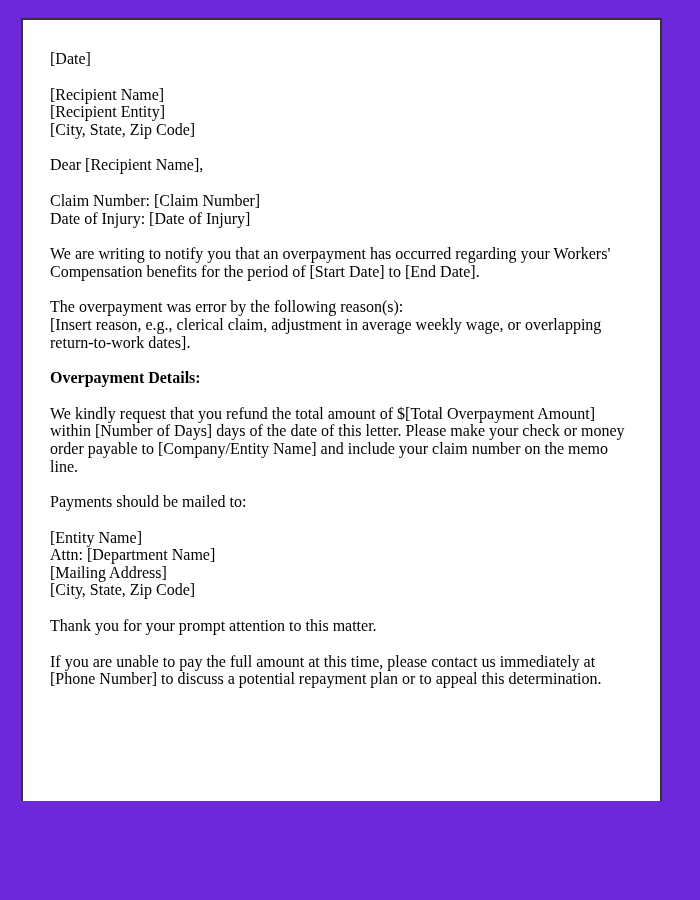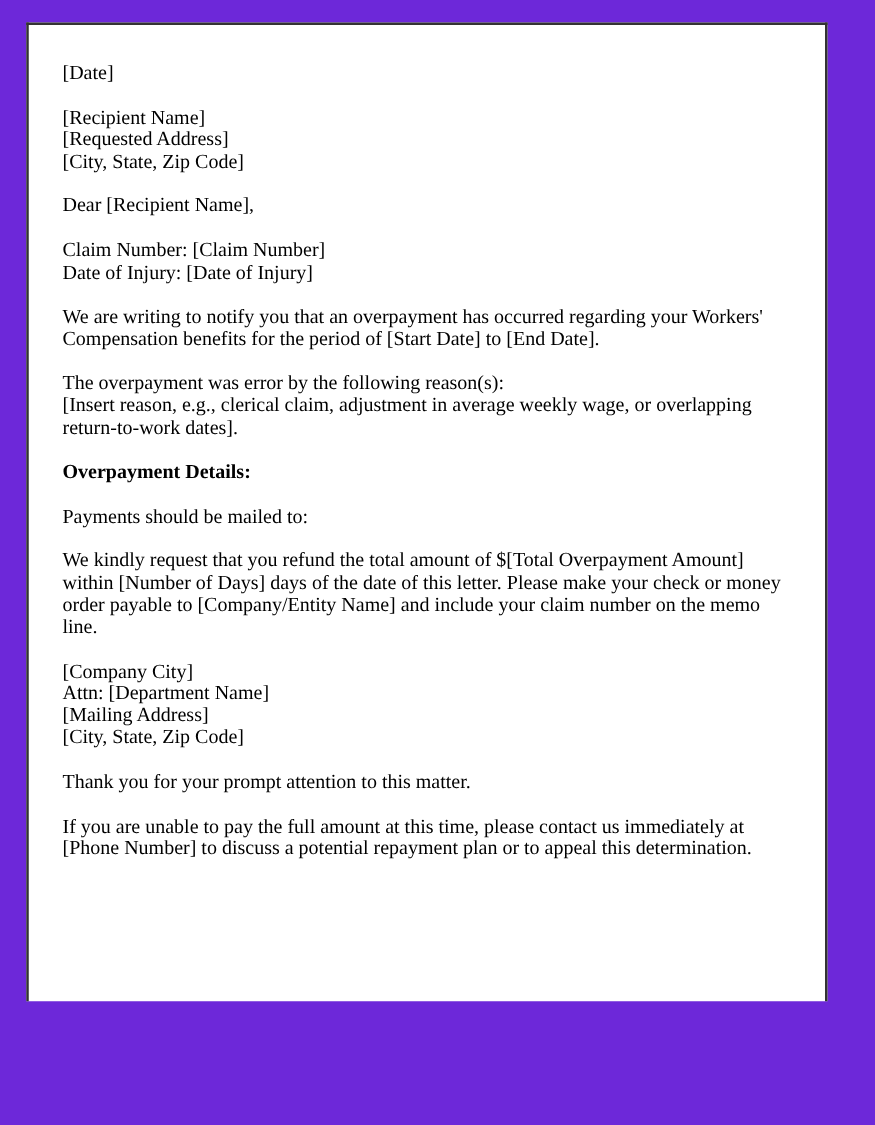--- a/index.html
+++ b/index.html
@@ -47,42 +47,42 @@
 </style>
 </head>
 <body>
 
 <div class="page">
   <div class="letter-box">
 
     <p>[Date]</p>
 
     <p><span>[Recipient Name]</span><br>
-      <span>[Requested Address]</span><br>
+      <span>[Recipient Entity]</span><br>
       <span>[City, State, Zip Code]</span></p>
 
 
     <p>Dear [Recipient Name],</p>
 
     <p><span>Claim Number: [Claim Number]</span><br>
       <span>Date of Injury: [Date of Injury]</span></p>
 
     <p>We are writing to notify you that an overpayment has occurred regarding your Workers' Compensation benefits for the period of [Start Date] to [End Date].</p>
 
     <p><span>The overpayment was error by the following reason(s):</span><br>
       <span>[Insert reason, e.g., clerical claim, adjustment in average weekly wage, or overlapping return-to-work dates].</span></p>
 
     <p class="bold">Overpayment Details:</p>
 
 
+    <p>We kindly request that you refund the total amount of $[Total Overpayment Amount] within [Number of Days] days of the date of this letter. Please make your check or money order payable to [Company/Entity Name] and include your claim number on the memo line.</p>
+
     <p>Payments should be mailed to:</p>
 
-    <p>We kindly request that you refund the total amount of $[Total Overpayment Amount] within [Number of Days] days of the date of this letter. Please make your check or money order payable to [Company/Entity Name] and include your claim number on the memo line.</p>
-
-    <p><span>[Company City]</span><br>
+    <p><span>[Entity Name]</span><br>
       <span>Attn: [Department Name]</span><br>
       <span>[Mailing Address]</span><br>
       <span>[City, State, Zip Code]</span></p>
 
     <p>Thank you for your prompt attention to this matter.</p>
 
     <p>If you are unable to pay the full amount at this time, please contact us immediately at [Phone Number] to discuss a potential repayment plan or to appeal this determination.</p>
 
   </div>
 </div>

